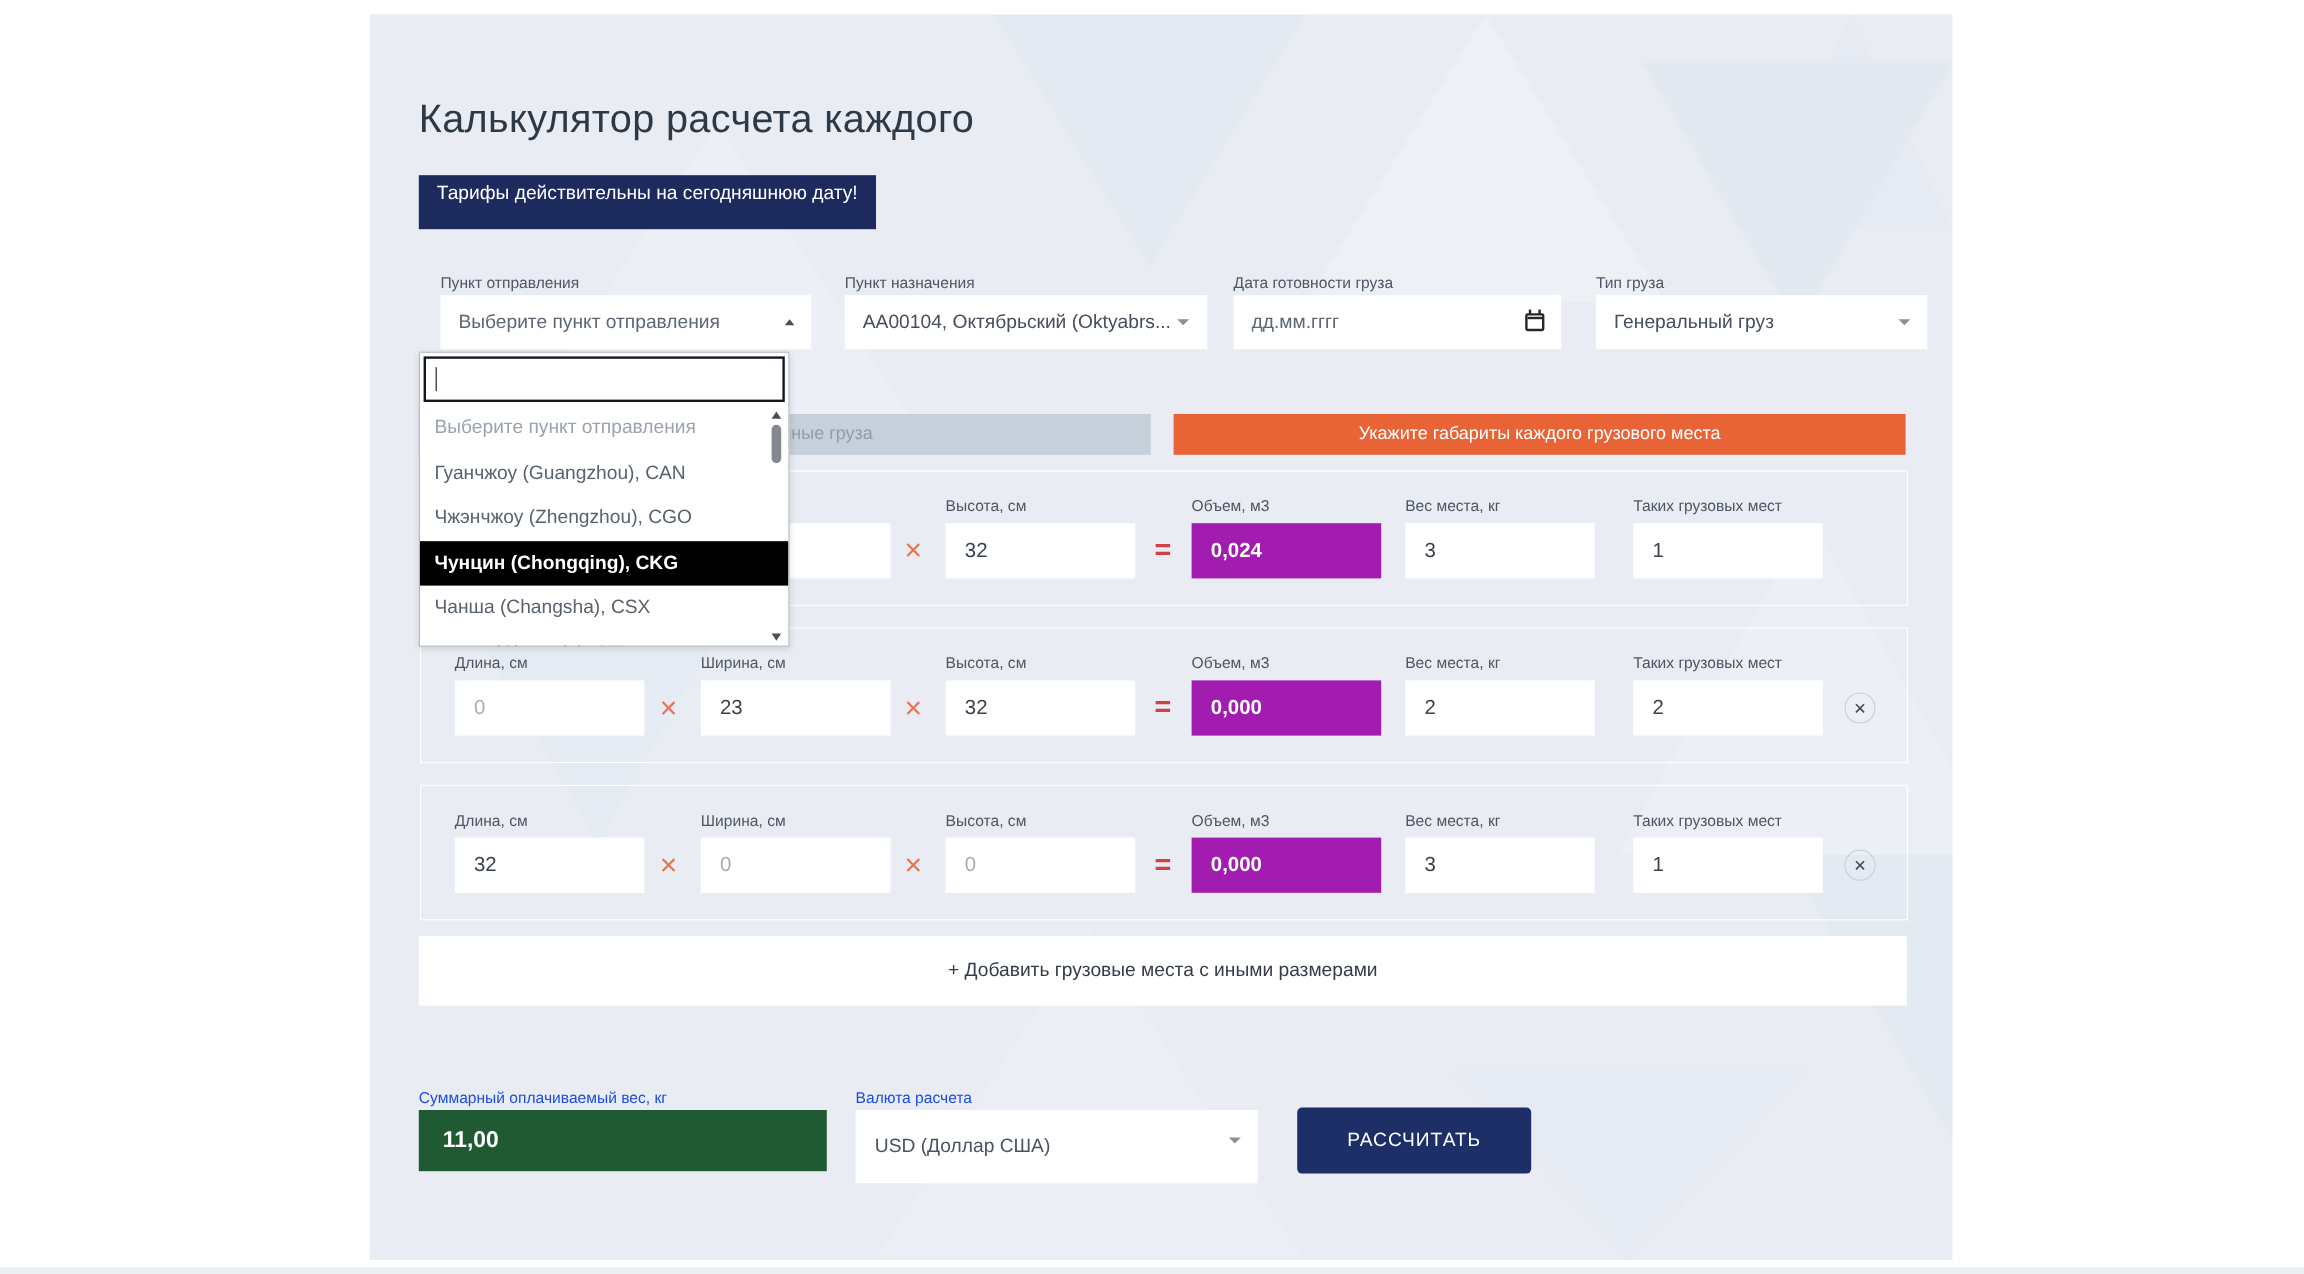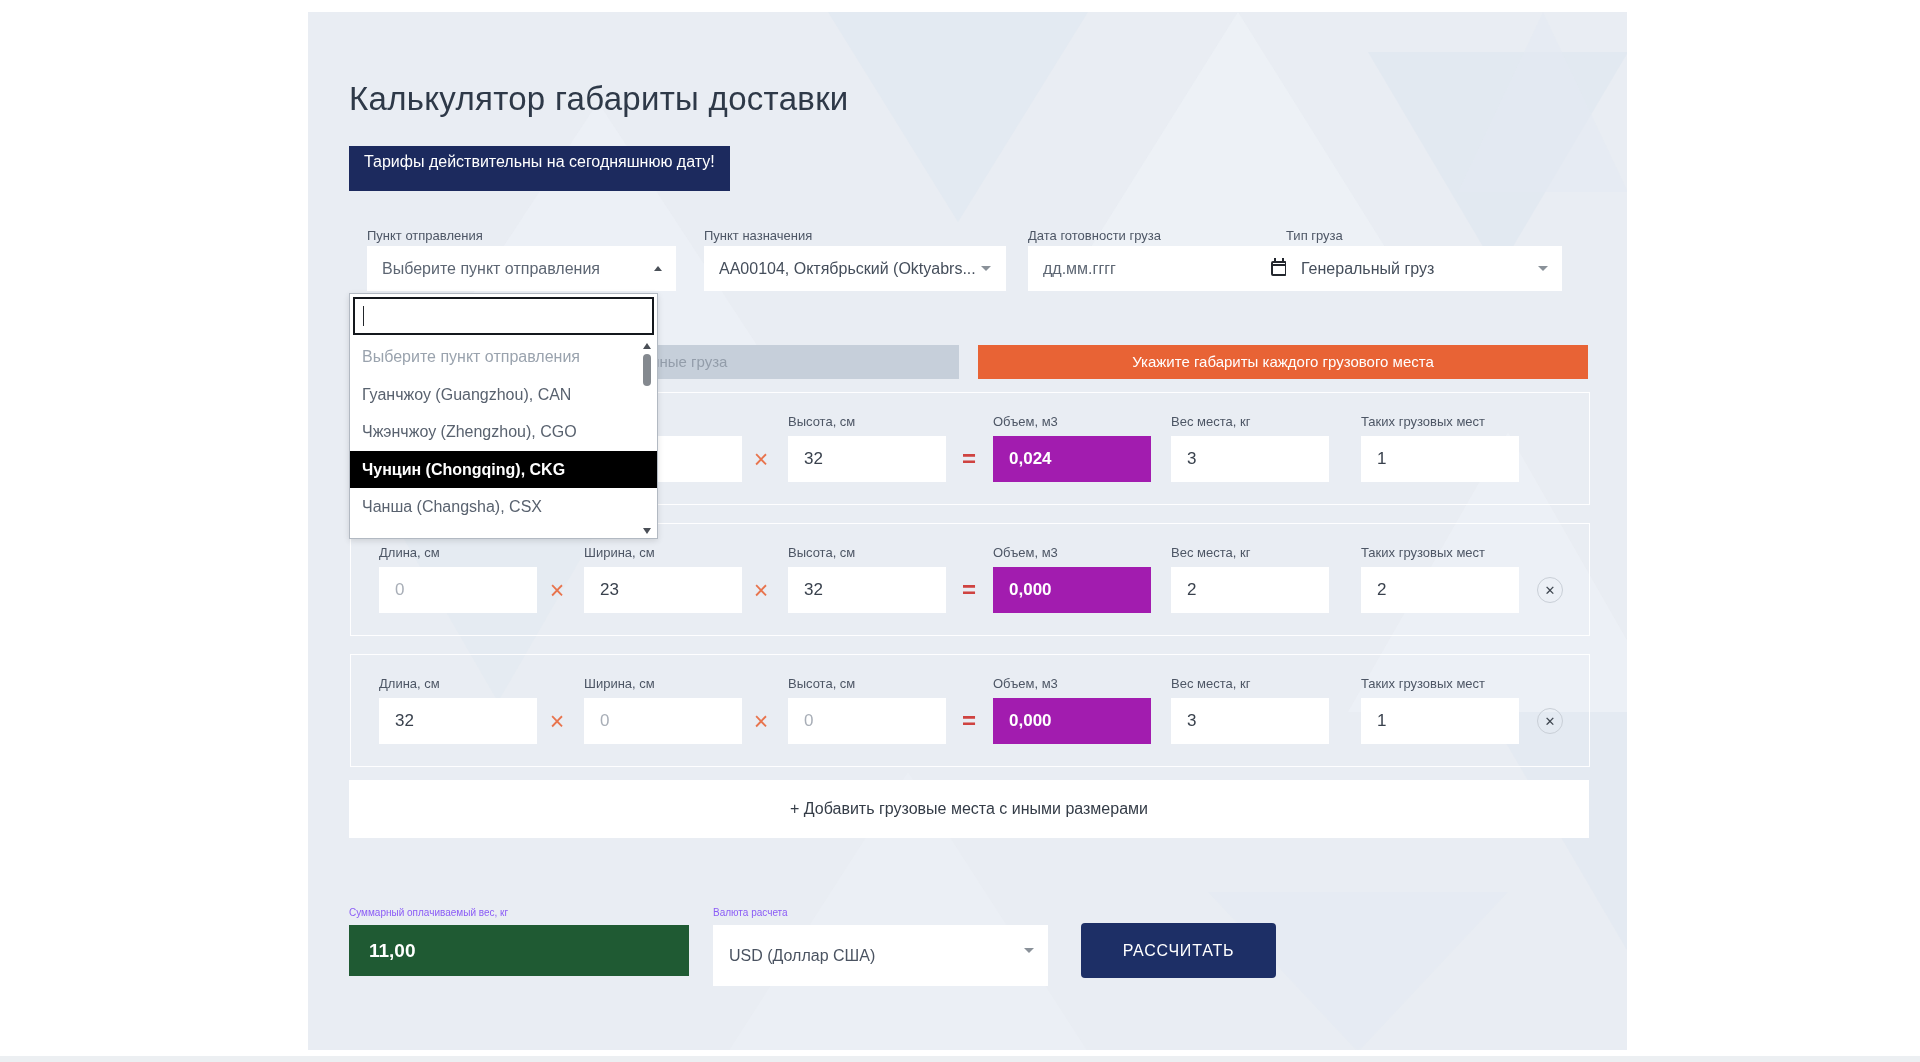--- a/index.html
+++ b/index.html
@@ -12,21 +12,21 @@
   .tri.up   { clip-path:polygon(50% 0,100% 100%,0 100%); }
   .content { position:absolute; inset:0; z-index:2; }
 
   .title { position:absolute; left:41px; top:68px; font-size:33px; font-weight:500; color:#2e3948; letter-spacing:.3px; }
   .badge { position:absolute; left:41px; top:134px; height:45px; line-height:31px; background:#1c2a5e; color:#ffffff; font-size:16px; padding:0 15px; }
 
   .field { position:absolute; top:216px;margin-left:18px; }
   .f-origin { left:41px;  width:309px; }
   .f-dest   { left:378px; width:302px; }
   .f-date   { left:702px; width:273px; }
-  .f-type   { left:960px; width:276px; }
+  .f-type   { left:1004px; width:276px; }
   .flabel { font-size:13px; color:#4d5665; }
   .selbox { position:absolute; top:18px; left:0; right:0; height:45px; background:#ffffff; display:flex; align-items:center; padding:0 15px; font-size:16px; color:#454e5b; }
   .selbox .txt { white-space:nowrap; overflow:hidden; }
   .f-origin .selbox { color:#5d6673; }
   .f-date .selbox { color:#5d6673; }
   .arr-dn { width:0; height:0; border-left:5px solid transparent; border-right:5px solid transparent; border-top:5px solid #8a9199; }
   .arr-dn.right { position:absolute; right:14px; top:20px; }
   .arr-dn.inline { display:inline-block; margin-left:6px; flex:0 0 auto; }
   .arr-up { position:absolute; right:14px; top:20px; width:0; height:0; border-left:4px solid transparent; border-right:4px solid transparent; border-bottom:5px solid #4a5058; }
   .cal { position:absolute; right:14px; top:15px; width:16px; height:15px; border:2px solid #23272e; border-radius:2px; }
@@ -58,21 +58,21 @@
   .cell-input.muted { color:#a8aeb7; }
   .cell.vol .cell-input { background:#a21caf; color:#ffffff; font-weight:700; }
   .op { position:absolute; top:43px; height:46px; width:36px; display:flex; align-items:center; justify-content:center; }
   .op.m1{left:188px;} .op.m2{left:392px;} .op.eqp{left:600px;}
   .mul { color:#e8744d; font-size:25px; font-weight:400; }
   .eq  { color:#cf4340; font-size:24px; font-weight:700; }
   .close-btn { position:absolute; left:1186px; top:53px; width:26px; height:26px; border:1px solid #c9cfd7; border-radius:50%; display:flex; align-items:center; justify-content:center; color:#3f4750; font-size:13px; cursor:pointer; }
 
   .add-row { position:absolute; left:41px; top:768px; width:1240px; height:58px; background:#ffffff; display:flex; align-items:center; justify-content:center; font-size:16px; color:#343c47; cursor:pointer; }
 
-  .sum-label { position:absolute; font-size:10px; color:#8b5cf6; top:895px; }
+  .sum-label { position:absolute; font-size:13px; color:#1d4ed8; top:895px; }
   .sl1 { left:41px; } .sl2 { left:405px; }
   .total-box { position:absolute; left:41px; top:913px; width:340px; height:51px; background:#1f5a33; color:#ffffff; font-weight:700; font-size:19px; display:flex; align-items:center; padding-left:20px; }
   .cur-select { position:absolute; left:405px; top:913px; width:335px; height:61px; background:#ffffff; display:flex; align-items:center; padding:0 16px; font-size:16px; color:#4a5361; }
   .cur-select .arr-dn { position:absolute; right:14px; top:23px; }
   .calc-btn { position:absolute; left:773px; top:911px; width:195px; height:55px; background:#1d2f66; color:#ffffff; font-size:16px; letter-spacing:.8px; border-radius:4px; display:flex; align-items:center; justify-content:center; cursor:pointer; }
 
   .bottom-strip { position:absolute; left:0; right:0; bottom:0; height:6px; background:#eceff2; }
 </style>
 </head>
 <body>
@@ -85,21 +85,21 @@
     <div class="tri up" style="left:1150px;top:0;width:170px;height:180px;background:#e3eaf2;"></div>
     <div class="tri up" style="left:120px;top:90px;width:340px;height:260px;background:#eef2f7;"></div>
     <div class="tri down" style="left:40px;top:430px;width:300px;height:260px;background:#e2e9f1;"></div>
     <div class="tri up" style="left:1040px;top:420px;width:320px;height:280px;background:#eef2f7;"></div>
     <div class="tri down" style="left:1180px;top:700px;width:280px;height:240px;background:#e0e8f0;"></div>
     <div class="tri up" style="left:420px;top:760px;width:360px;height:280px;background:#edf1f6;"></div>
     <div class="tri down" style="left:900px;top:880px;width:300px;height:160px;background:#e3eaf2;"></div>
   </div>
 
   <div class="content">
-    <h1 class="title">Калькулятор габариты доставки</h1>
+    <h1 class="title">Калькулятор расчета каждого</h1>
     <div class="badge">Тарифы действительны на сегодняшнюю дату!</div>
 
     <div class="field f-origin">
       <div class="flabel">Пункт отправления</div>
       <div class="selbox">
         <span class="txt">Выберите пункт отправления</span>
         <span class="arr-up"></span>
       </div>
     </div>
 

